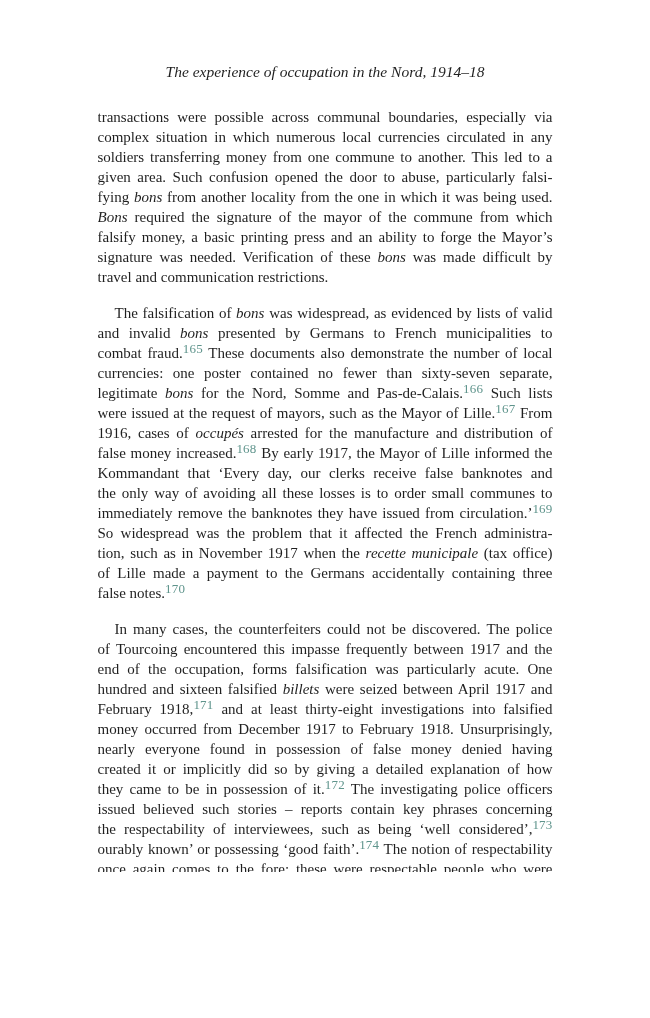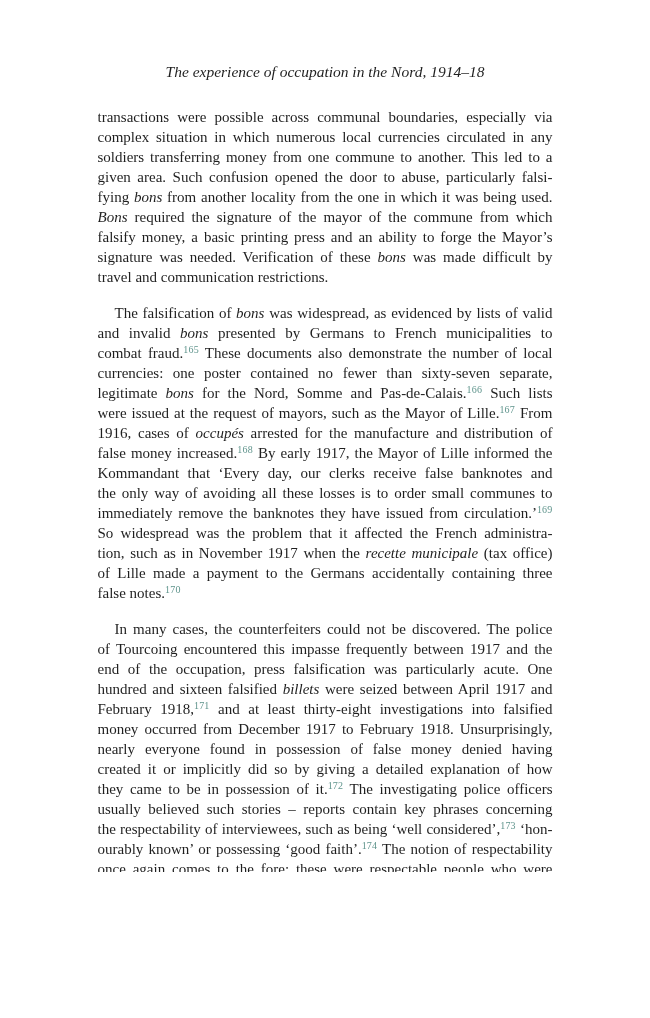--- a/index.html
+++ b/index.html
@@ -38,21 +38,21 @@
     -moz-text-align-last: justify;
     overflow: hidden;
   }
   .line.last {
     text-align-last: left;
     -moz-text-align-last: left;
   }
   .line.indent { text-indent: 17px; }
   .it { font-style: italic; }
   .fn {
-    font-size: 10px;
+    font-size: 13px;
     position: relative;
     top: -5px;
     letter-spacing: 0.2px;
   }
   .page-footer {
     margin-top: 28px;
     text-align: left;
     font-size: 15px;
     color: #1f1f1f;
     white-space: nowrap;
@@ -100,28 +100,28 @@
           <div class="line"><span>the only way of avoiding all these losses is to order small communes to</span></div>
           <div class="line"><span>immediately remove the banknotes they have issued from circulation.’</span><span class="fn" style="color: rgb(95, 148, 140);">169</span></div>
           <div class="line"><span>So widespread was the problem that it affected the French administra-</span></div>
           <div class="line"><span>tion, such as in November 1917 when the </span><span class="it">recette municipale</span><span> (tax office)</span></div>
           <div class="line"><span>of Lille made a payment to the Germans accidentally containing three</span></div>
           <div class="line last"><span>false notes.</span><span class="fn" style="color: rgb(95, 148, 140);">170</span></div>
         </div>
         <div class="paragraph">
           <div class="line indent"><span>In many cases, the counterfeiters could not be discovered. The police</span></div>
           <div class="line"><span>of Tourcoing encountered this impasse frequently between 1917 and the</span></div>
-          <div class="line"><span>end of the occupation, press falsification was particularly acute. One</span></div>
+          <div class="line"><span>end of the occupation, forms falsification was particularly acute. One</span></div>
           <div class="line"><span>hundred and sixteen falsified </span><span class="it">billets</span><span> were seized between April 1917 and</span></div>
           <div class="line"><span>February 1918,</span><span class="fn" style="color: rgb(95, 148, 140);">171</span><span> and at least thirty-eight investigations into falsified</span></div>
           <div class="line"><span>money occurred from December 1917 to February 1918. Unsurprisingly,</span></div>
           <div class="line"><span>nearly everyone found in possession of false money denied having</span></div>
           <div class="line"><span>created it or implicitly did so by giving a detailed explanation of how</span></div>
           <div class="line"><span>they came to be in possession of it.</span><span class="fn" style="color: rgb(95, 148, 140);">172</span><span> The investigating police officers</span></div>
-          <div class="line"><span>usually believed such stories – reports contain key phrases concerning</span></div>
+          <div class="line"><span>issued believed such stories – reports contain key phrases concerning</span></div>
           <div class="line"><span>the respectability of interviewees, such as being ‘well considered’,</span><span class="fn" style="color: rgb(95, 148, 140);">173</span><span> ‘hon-</span></div>
           <div class="line"><span>ourably known’ or possessing ‘good faith’.</span><span class="fn" style="color: rgb(95, 148, 140);">174</span><span> The notion of respectability</span></div>
           <div class="line"><span>once again comes to the fore: these were respectable people who were</span></div>
           <div class="line"><span>engaging in other forms of confusion. Most discoveries of false money</span></div>
         </div>
       </div>
 
     <div class="page-footer">
       <span class="ornament left">∼</span><span>160</span><span class="ornament right">∼</span>
     </div>

